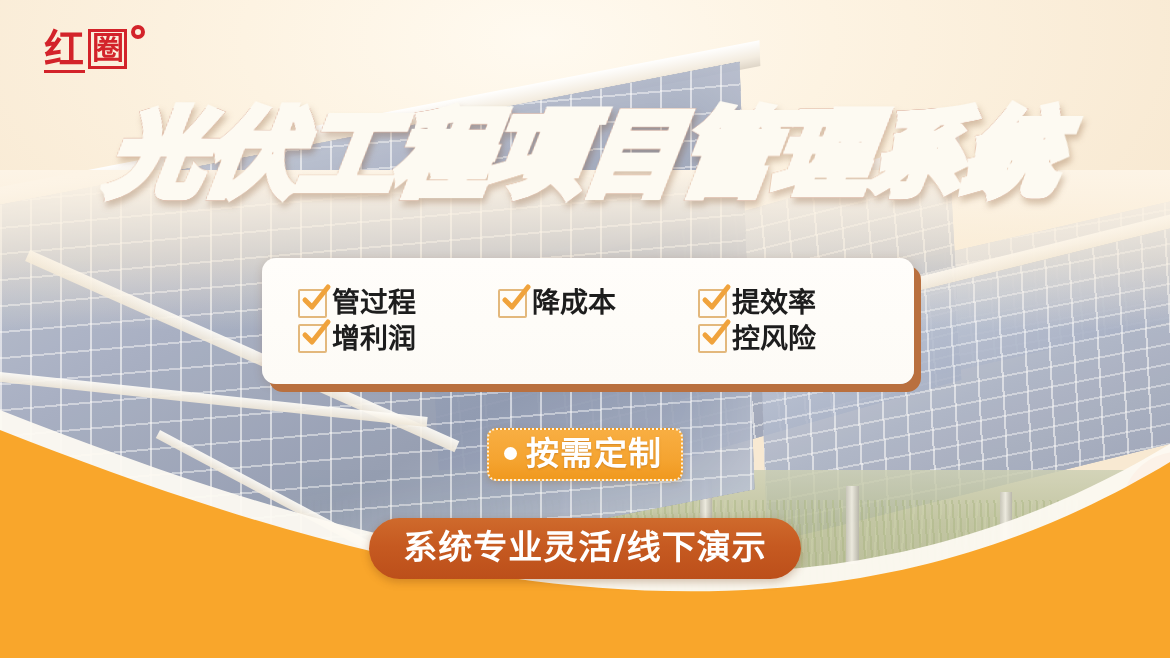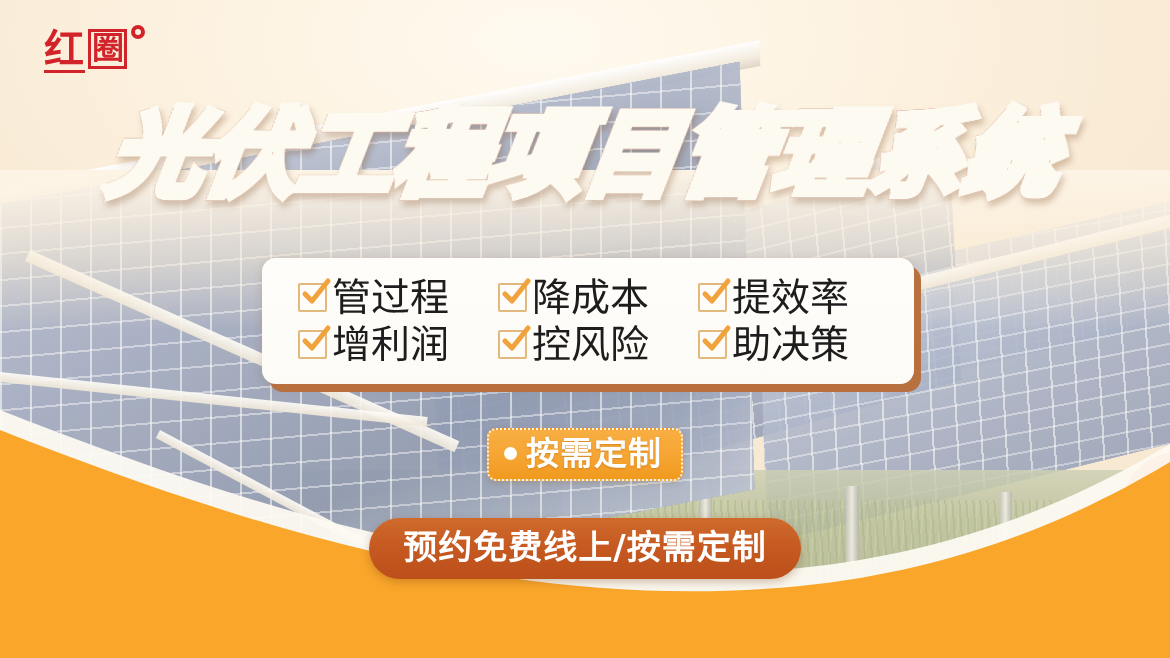--- a/index.html
+++ b/index.html
@@ -290,24 +290,24 @@
   }
   .check-box svg {
     position: absolute;
     left: 1px;
     top: -7px;
     width: 30px;
     height: 30px;
     overflow: visible;
   }
   .feature-label {
-    font-size: 39px;
+    font-size: 28px;
     line-height: 1.06;
     color: #1d1d1d;
-    font-weight: 400;
+    font-weight: 700;
     letter-spacing: 0px;
     font-family: "DejaVu Sans", "Liberation Sans", sans-serif;
   }
 
   
   .pill-row {
     position: absolute;
     left: 0; right: 0;
     top: 428px;
     display: flex;
@@ -458,38 +458,30 @@
         <span class="feature-label">增利润</span>
       </div>
       <div class="feature-item">
         <span class="check-box">
           <svg viewBox="0 0 30 30">
             <path d="M4 16 L11 23 L27 3" fill="none" stroke="#f0a33c" stroke-width="5" stroke-linecap="round" stroke-linejoin="round"></path>
           </svg>
         </span>
         <span class="feature-label">控风险</span>
       </div>
-      <div class="feature-item">
-        <span class="check-box">
-          <svg viewBox="0 0 30 30">
-            <path d="M4 16 L11 23 L27 3" fill="none" stroke="#f0a33c" stroke-width="5" stroke-linecap="round" stroke-linejoin="round"></path>
-          </svg>
-        </span>
-        <span class="feature-label">助决策</span>
-      </div>
     </div>
 
   </div>
 
   <div class="pill-row">
     <div class="pill">
       <span class="pill-dot"></span>
       <span class="pill-label">按需定制</span>
     </div>
   </div>
 
   <div class="cta-row">
     <div class="cta-button">
-      <span class="cta-label">预约免费线上/按需定制</span>
+      <span class="cta-label">系统专业灵活/线下演示</span>
     </div>
   </div>
 
 </div>
 
 </body></html>

